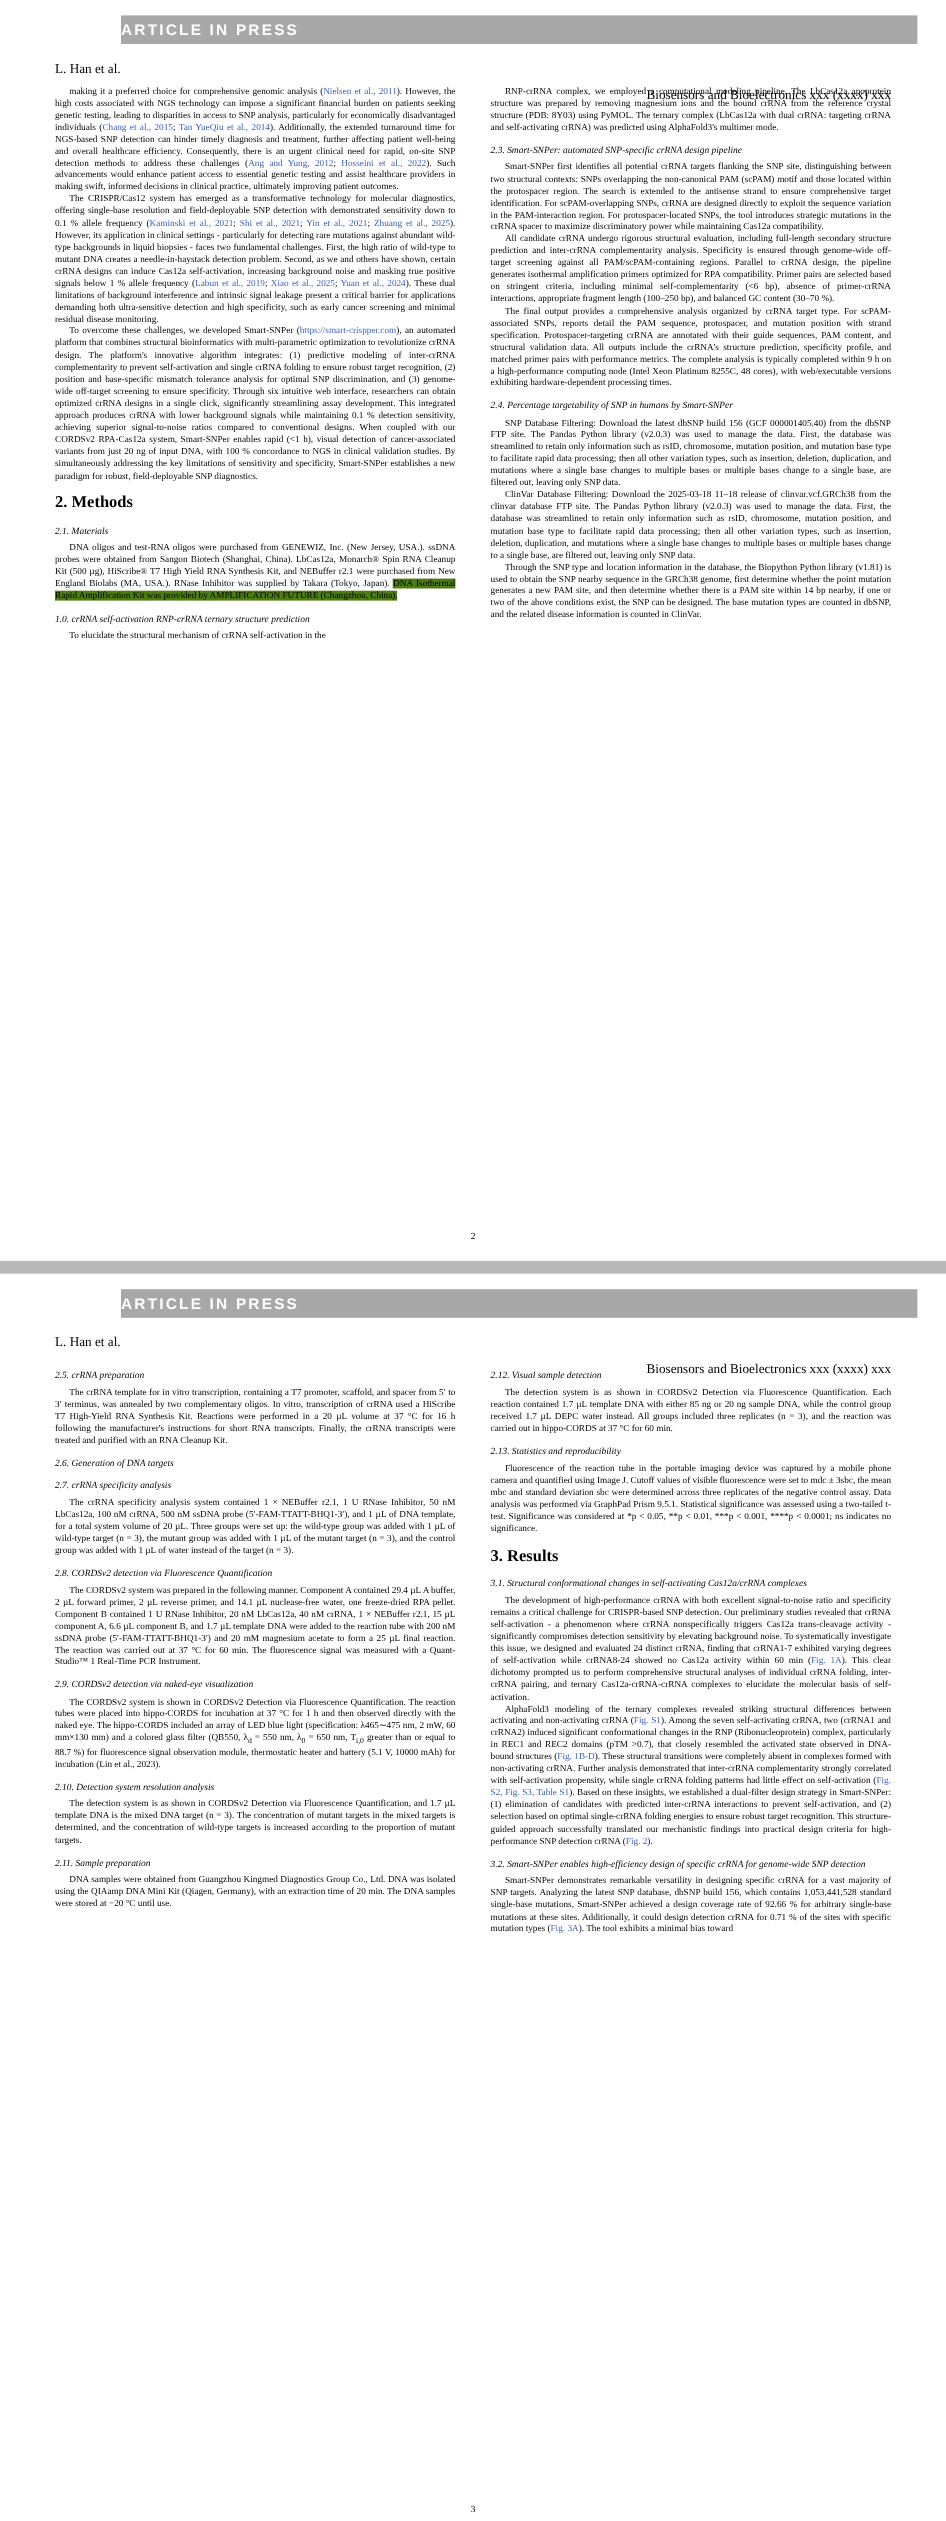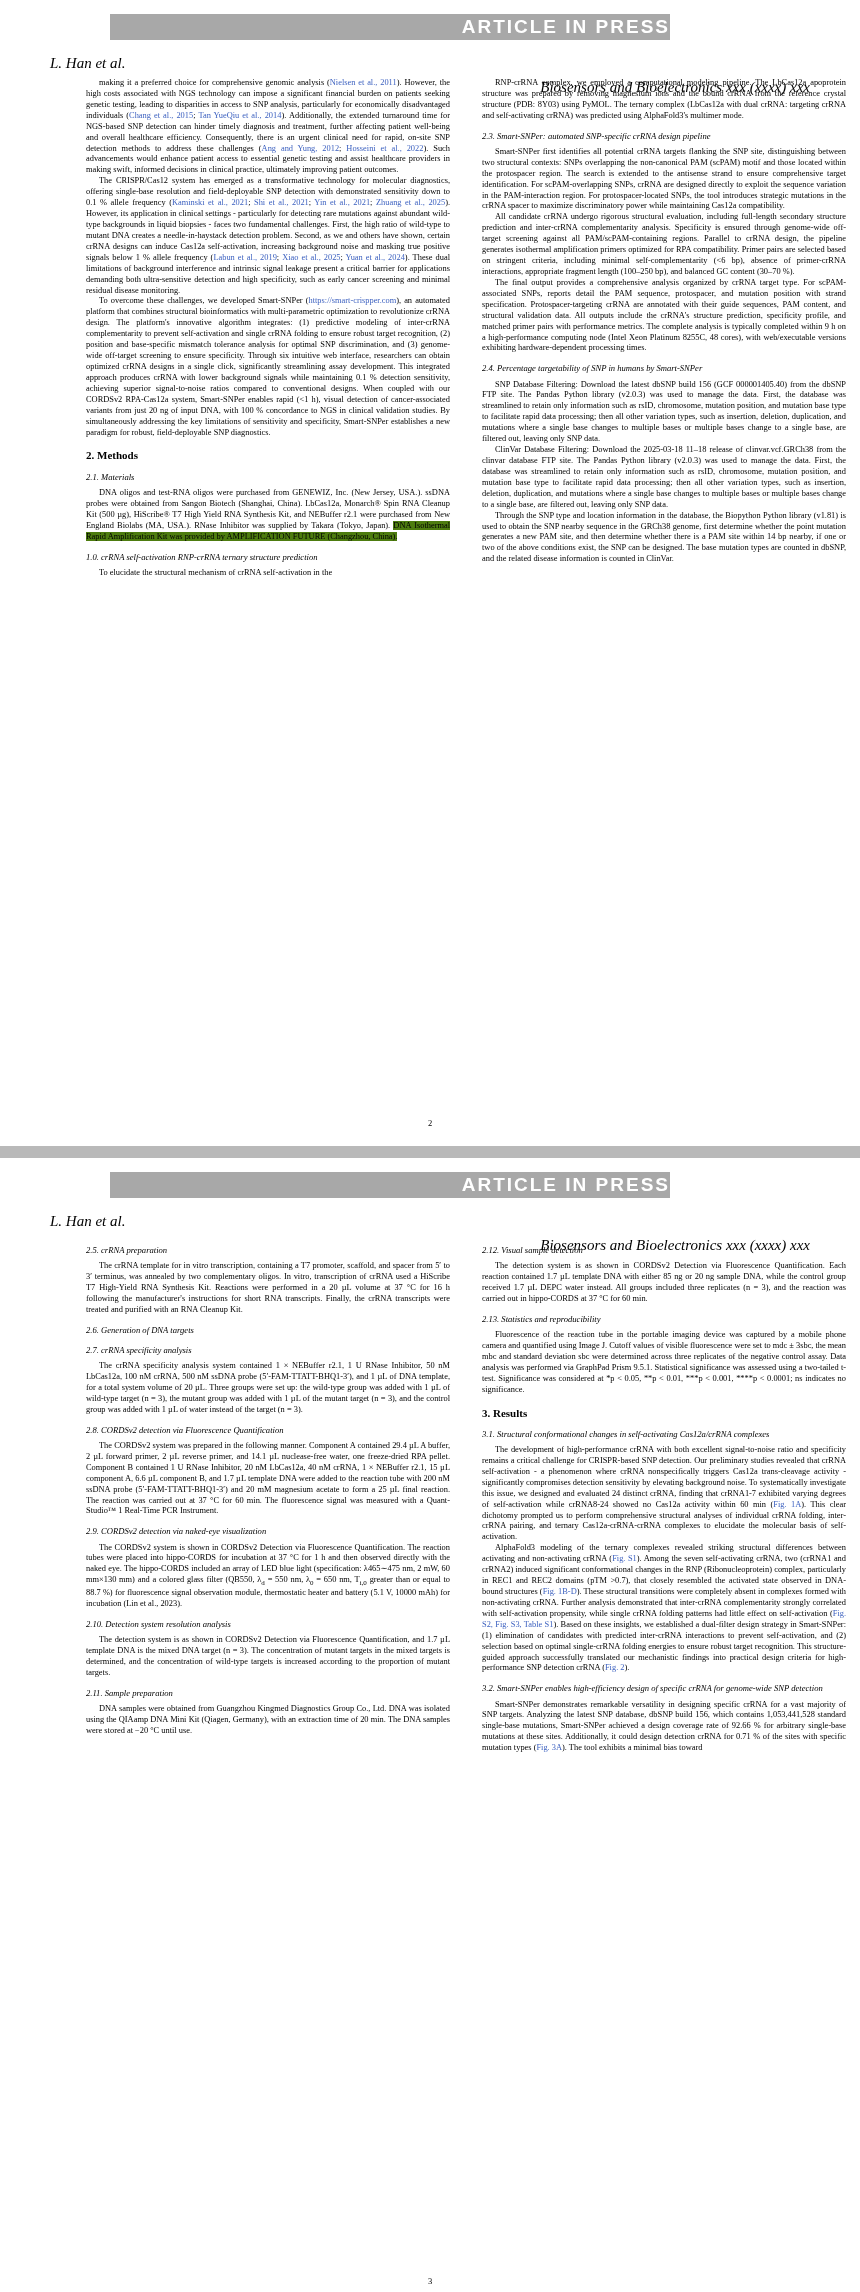--- a/index.html
+++ b/index.html
@@ -15,64 +15,62 @@
     height:1146px;
     background:#fff;
     position:relative;
     overflow:hidden;
     box-sizing:border-box;
   }
   .aip-bar{
     position:absolute;
     top:14px;
     left:110px;
-    width:560px;
+    width:724px;
     height:26px;
     background:#a8a8a8;
     color:#ffffff;
     font-family:"Liberation Sans", sans-serif;
     font-weight:bold;
-    font-size:19px;
+    font-size:14px;
     letter-spacing:2.0px;
-    text-align:right;
+    text-align:left;
     line-height:26px;
   }
   .runhead{
     position:absolute;
     top:55px;
     left:50px;
     right:50px;
-    font-size:15px;
-    font-style:italic;
+    font-size:12px;
     color:#000;
   }
   .runhead .left{float:left;}
   .runhead .right{float:right;margin-top:24px;}
   .cols{
     position:absolute;
     top:78px;
     left:50px;
     width:760px;
     height:1020px;
-    margin-left:36px;
   }
   .col{
     width:364px;
     float:left;
     font-size:8.4px;
     line-height:1.30;
     text-align:justify;
     color:#000;
     -webkit-hyphens:auto;
     hyphens:auto;
   }
   .col.right{margin-left:32px;}
   p{margin:0 0 0 0; text-indent:13px;}
   h2.sec{
-    font-size:11px;
+    font-size:15px;
     font-weight:bold;
     margin:10px 0 5px 0;
     font-family:"Liberation Serif", serif;
     text-indent:0;
   }
   h3.sub{
     font-size:8.6px;
     font-weight:normal;
     font-style:italic;
     margin:9px 0 5px 0;

